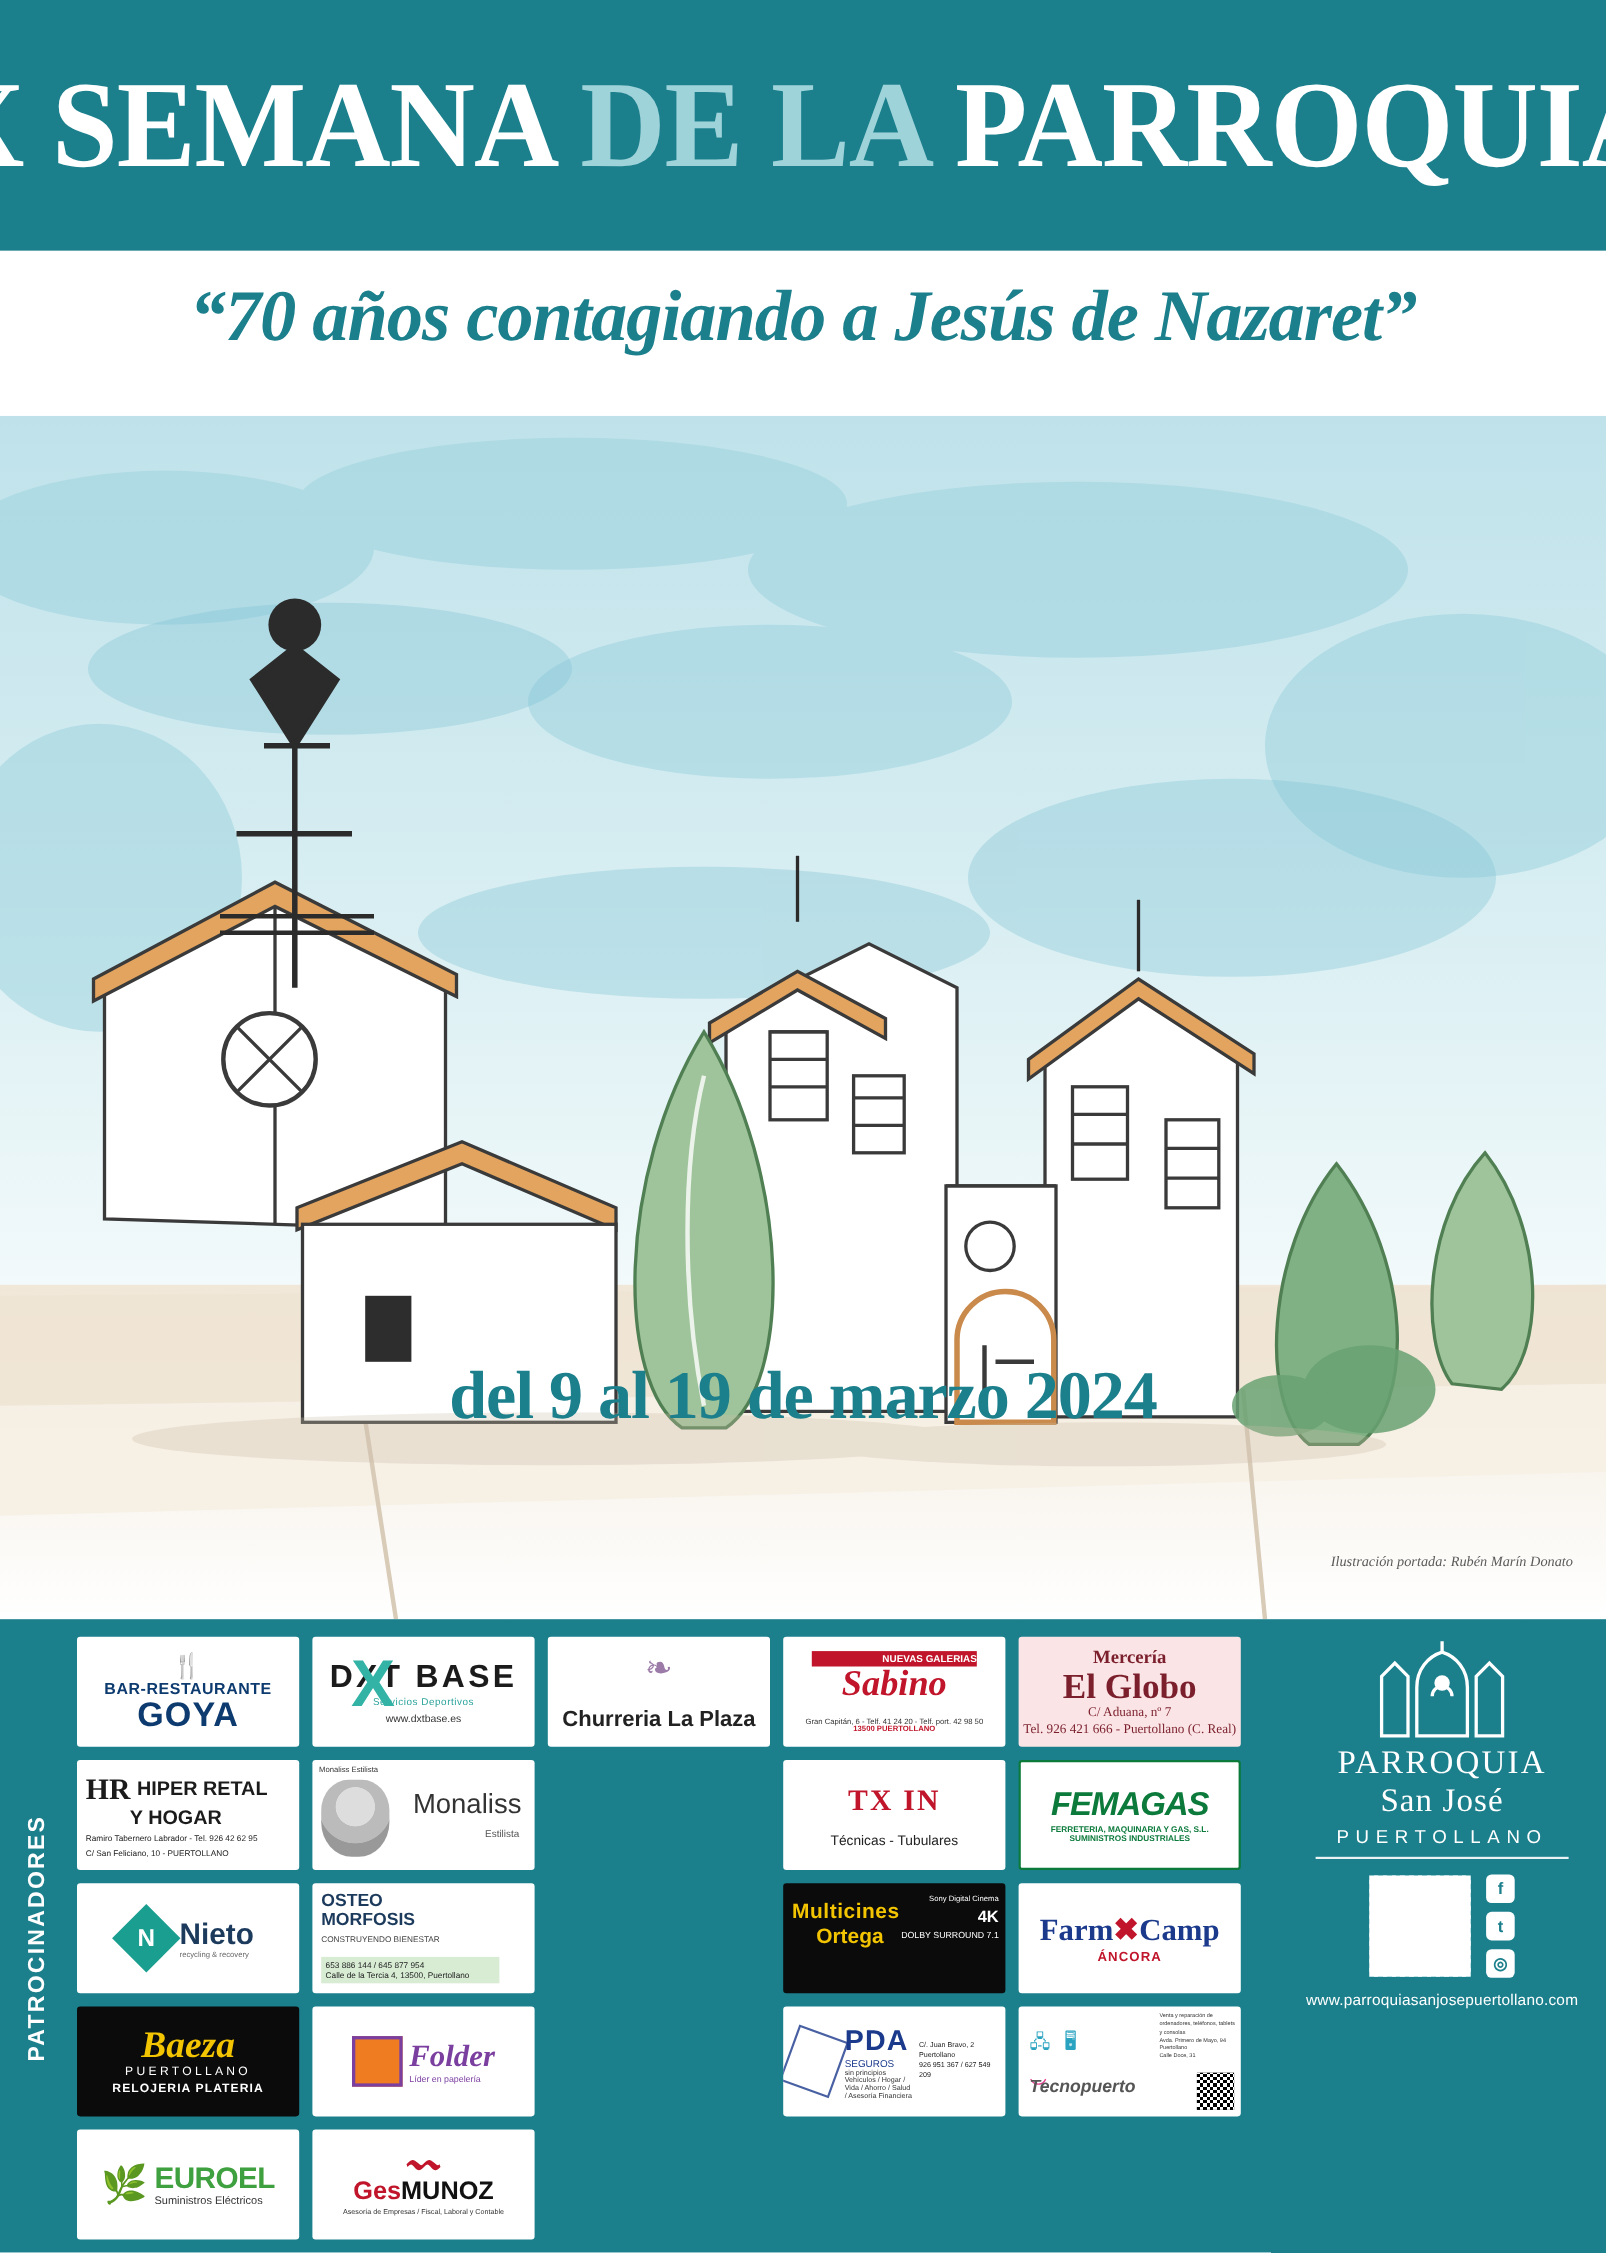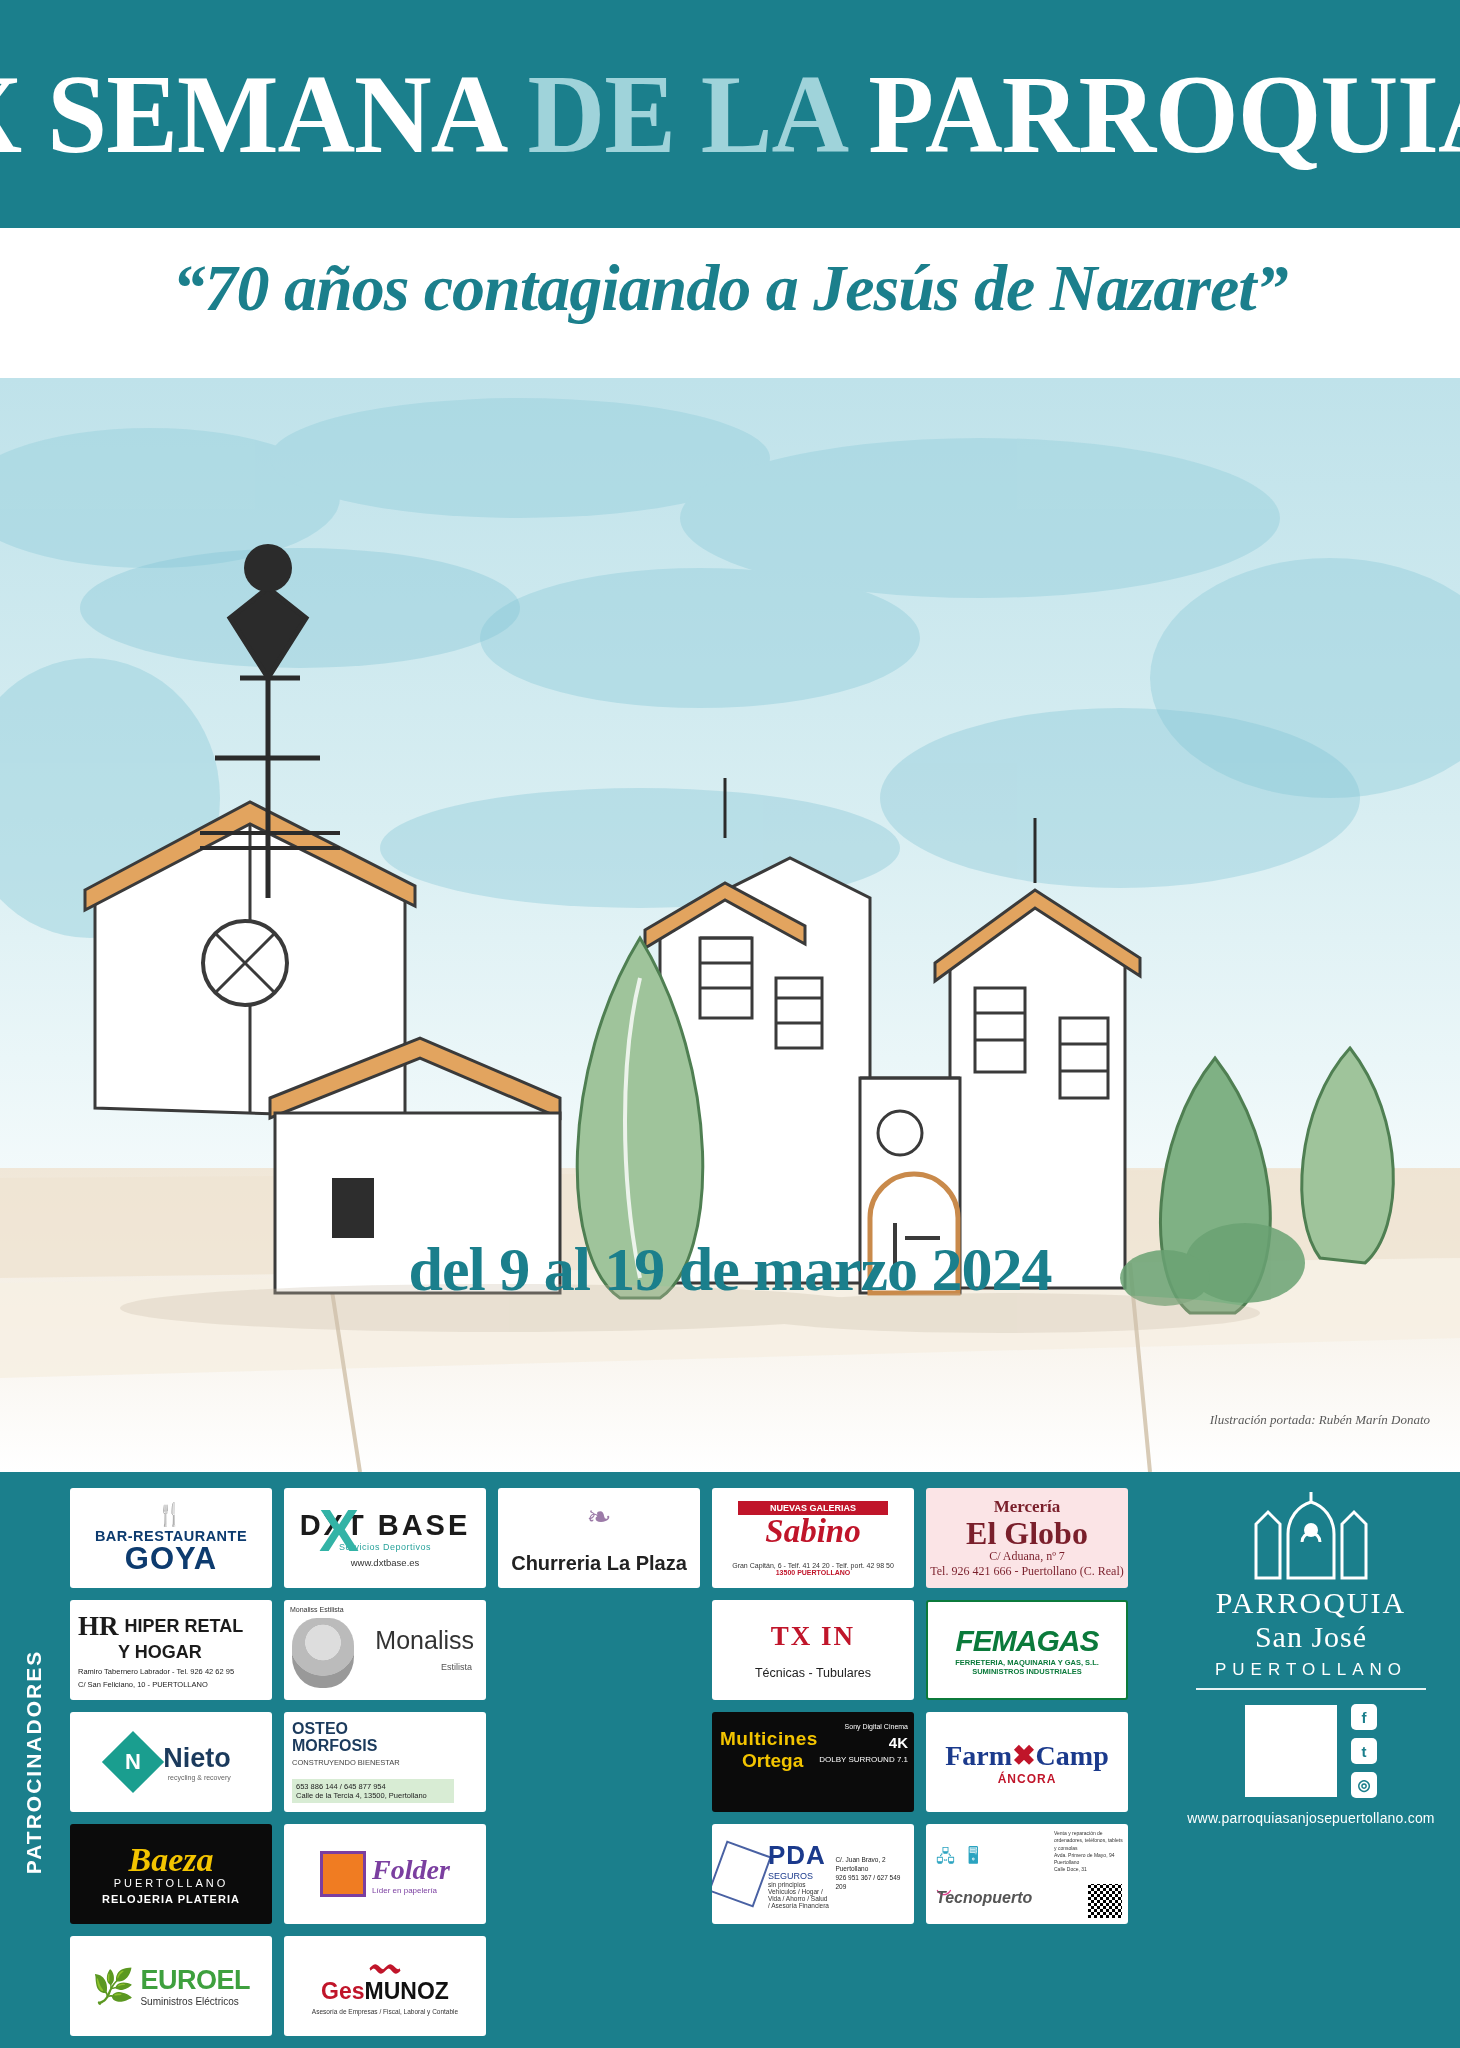--- a/index.html
+++ b/index.html
@@ -149,21 +149,21 @@
   .dxt .url { font-size: 9.5px; color: #333; margin-top: 5px;}
   .dxt .xmark {
     position:absolute; left: 26px; top: 14px; width: 58px; height: 58px;
     color: #33b3a6; font-size: 60px; font-weight: bold; line-height: 58px;
   }
 
   .churreria { flex-direction: column; }
   .churreria .orn { font-size: 30px; color: #9c7ba8; line-height: 1; }
   .churreria .nm { font-size: 20px; color: #222; font-weight: 600; margin-top: 20px; }
 
-  .sabino { flex-direction: column; background:#fff; }
+  .sabino { flex-direction: column; background:#fff;text-align:right; }
   .sabino .tag { background:#c0152a; color:#fff; font-size: 9px; font-weight: bold; padding: 2px 0; width: 150px; }
   .sabino .nm { font-family: "Liberation Serif", serif; font-style: italic; font-weight: bold; font-size: 33px; color:#c0152a; line-height: 1; }
   .sabino .addr { font-size: 7px; color: #333; margin-top: 14px; }
   .sabino .city { font-size: 7px; color:#c0152a; font-weight: bold; }
 
   .globo { flex-direction: column; background: #fbe4e6; }
   .globo .t1 { font-family:"Liberation Serif",serif; font-weight:bold; font-size: 17px; color:#7a1f2b;}
   .globo .t2 { font-family:"Liberation Serif",serif; font-weight:bold; font-size: 32px; color:#7a1f2b; line-height: 1;}
   .globo .t3 { font-family:"Liberation Serif",serif; font-size: 12px; color:#7a1f2b;}
   .globo .t4 { font-family:"Liberation Serif",serif; font-size: 12px; color:#7a1f2b;}
@@ -197,21 +197,21 @@
   .tubulares .nm { font-size: 12.5px; color:#222; margin-top: 14px;}
 
   .femagas { flex-direction: column; background:#fff; border:2px solid #0b7a3b;}
   .femagas .nm { font-family:"Liberation Sans",sans-serif; font-style: italic; font-weight:bold; font-size: 30px; color:#0b7a3b; letter-spacing:-1px;}
   .femagas .s1 { font-size: 7.5px; font-weight:bold; color:#0b7a3b;}
   .femagas .s2 { font-size: 7.5px; font-weight:bold; color:#0b7a3b;}
 
   .nieto { flex-direction: row; gap: 8px; }
   .nieto .dia { width: 44px; height: 44px; background:#1a9e8f; transform: rotate(45deg); display:flex;align-items:center;justify-content:center;}
   .nieto .dia span { transform: rotate(-45deg); color:#fff; font-weight:bold; font-size: 22px;}
-  .nieto .tx { text-align:right;}
+  .nieto .tx { text-align:left;}
   .nieto .nm { font-size: 27px; color:#1b3a5c; font-weight: bold; }
   .nieto .sub { font-size: 7px; color:#666; }
 
   .osteo { flex-direction: column; align-items: flex-start; padding-left: 8px; }
   .osteo .t { font-size: 16px; font-weight: bold; color:#1b3a5c; line-height:1.05; text-align:left;}
   .osteo .s { font-size: 7.5px; color:#444; margin-top: 3px;}
   .osteo .bar { margin-top: 12px; background: #d8ecd4; width: 162px; font-size: 7.5px; color:#222; padding: 3px 4px; text-align:left;}
 
   .ortega { background: #0b0b0b; flex-direction: column; position: relative;}
   .ortega .nm { color:#f3c400; font-size: 19px; font-weight:bold; letter-spacing:.5px; text-align:left;}

